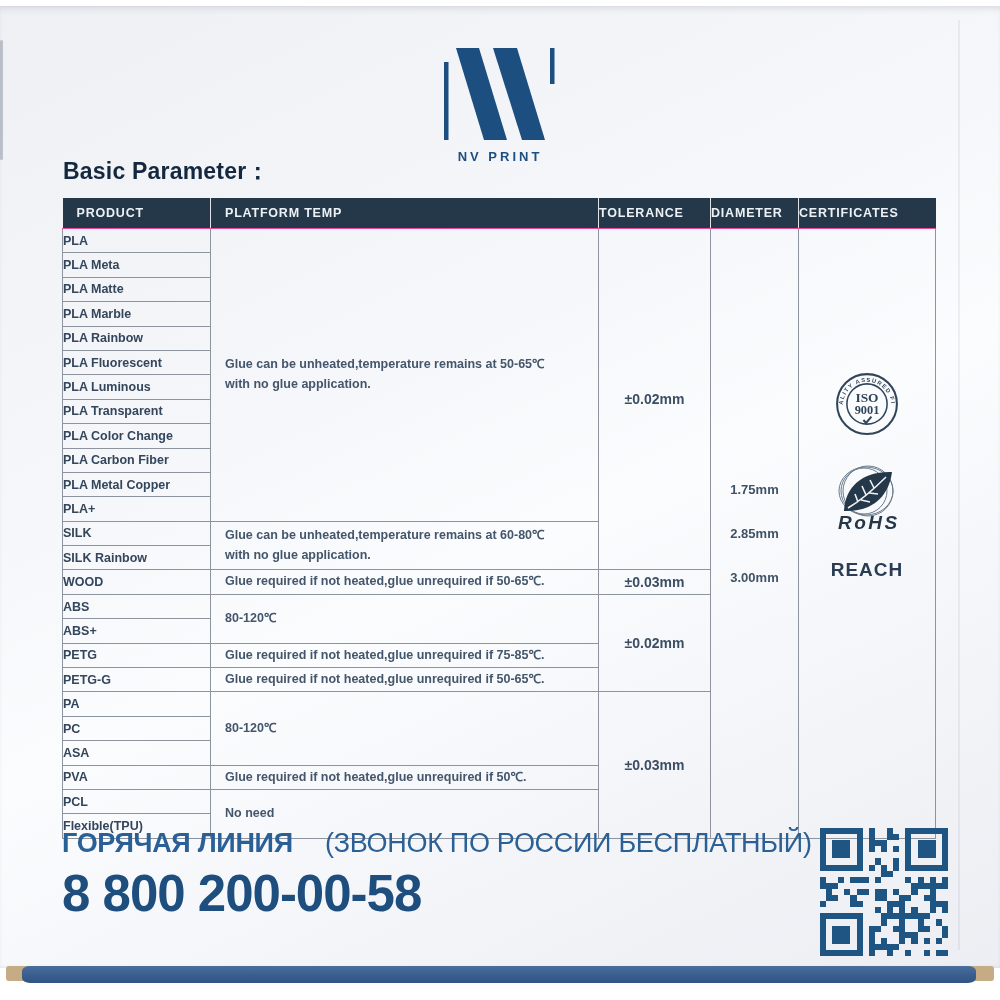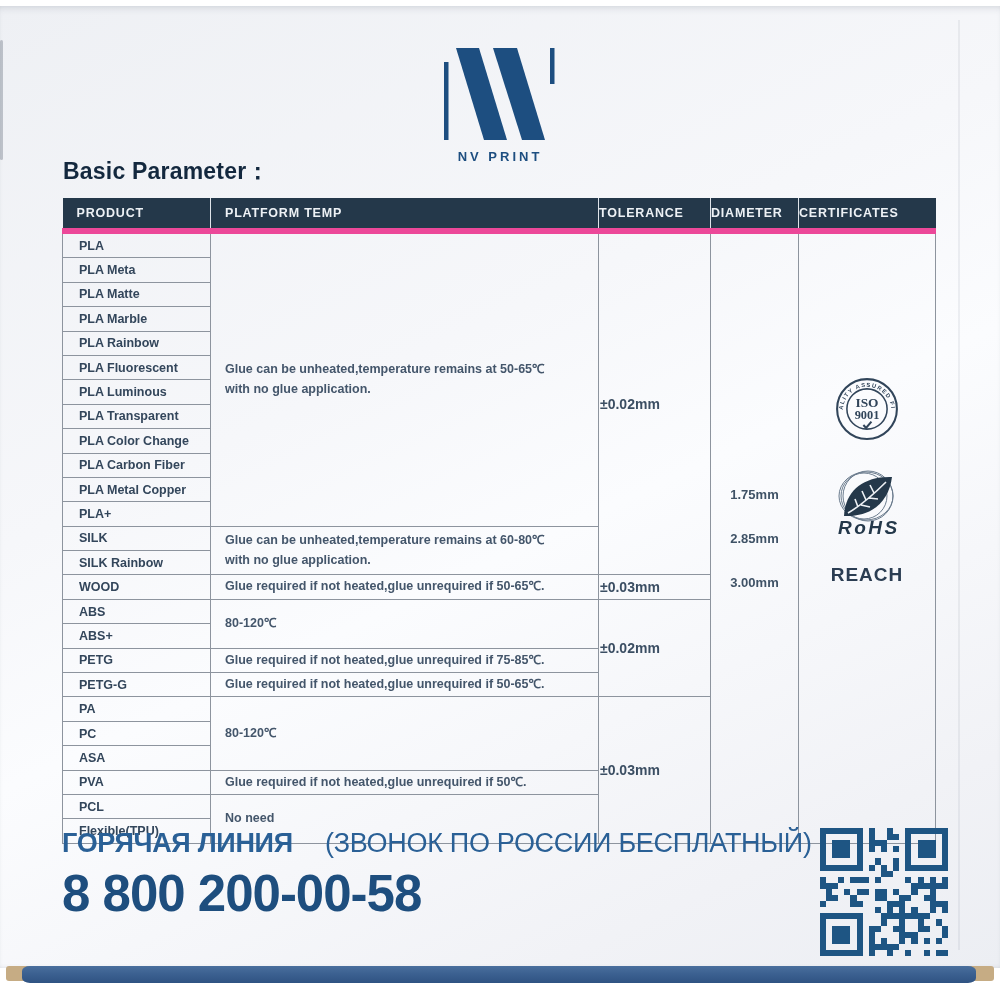--- a/index.html
+++ b/index.html
@@ -28,29 +28,29 @@
   .logo-text{margin-top:9px;font-size:13px;font-weight:700;letter-spacing:3px;color:#1d4e80;}
   
   .page-title{position:absolute;left:63px;top:156px;font-size:23px;font-weight:700;color:#13283e;letter-spacing:.2px;}
   
   .ptable{
     position:absolute;left:62px;top:198px;width:873px;
     border-collapse:collapse;table-layout:fixed;color:#36495e;
   }
   .ptable th{
     background:#24384a;color:#edf1f5;font-size:12.5px;font-weight:700;letter-spacing:.8px;
-    height:30px;text-align:left;padding:0 0 0 14px;border-right:1px solid #dfe3e9;border-bottom:6px solid #ec4899;
+    height:30px;text-align:left;padding:0 0 0 14px;border-right:1px solid #dfe3e9;border-bottom:1px solid #ec4899;
   }
   .ptable th.center{padding:0;}
   .ptable th:last-child{border-right:none;margin-top:19px;}
   .ptable td{border:1px solid #8d949e;font-size:12.5px;font-weight:600;background:transparent;}
-  td.prod{height:23.4px;padding:0 4px 0 16px;color:#33465b;white-space:nowrap;overflow:hidden;}
+  td.prod{height:23.4px;padding:0 4px 0 0;color:#33465b;white-space:nowrap;overflow:hidden;}
   td.temp{padding:2px 18px 2px 14px;color:#44566b;line-height:1.55;vertical-align:middle;}
   td.temp .temp-text{display:block;max-width:346px;}
-  td.tol{font-size:14px;color:#3b4e63;}
+  td.tol{text-align:center;font-size:14px;color:#3b4e63;}
   td.dia{vertical-align:middle;padding:10px;}
   .dia-stack{display:flex;flex-direction:column;align-items:center;justify-content:center;gap:29px;height:100%;font-size:13px;color:#3f5266;}
   td.cert{vertical-align:top;padding:0;}
   .cert-stack{display:flex;flex-direction:column;align-items:center;padding-top:142px;gap:24px;}
   .reach-label{font-size:19px;font-weight:700;color:#2b3d52;letter-spacing:1px;}
   
   .hotline{position:absolute;left:62px;top:828px;font-size:27px;color:#2a6096;letter-spacing:-.3px;white-space:nowrap;}
   .hotline .strong{font-weight:700;}
   .hotline .note{font-weight:400;margin-left:25px;}
   .phone-row{position:absolute;left:62px;top:864px;display:flex;align-items:baseline;gap:100px;color:#1e4e7e;white-space:nowrap;}

